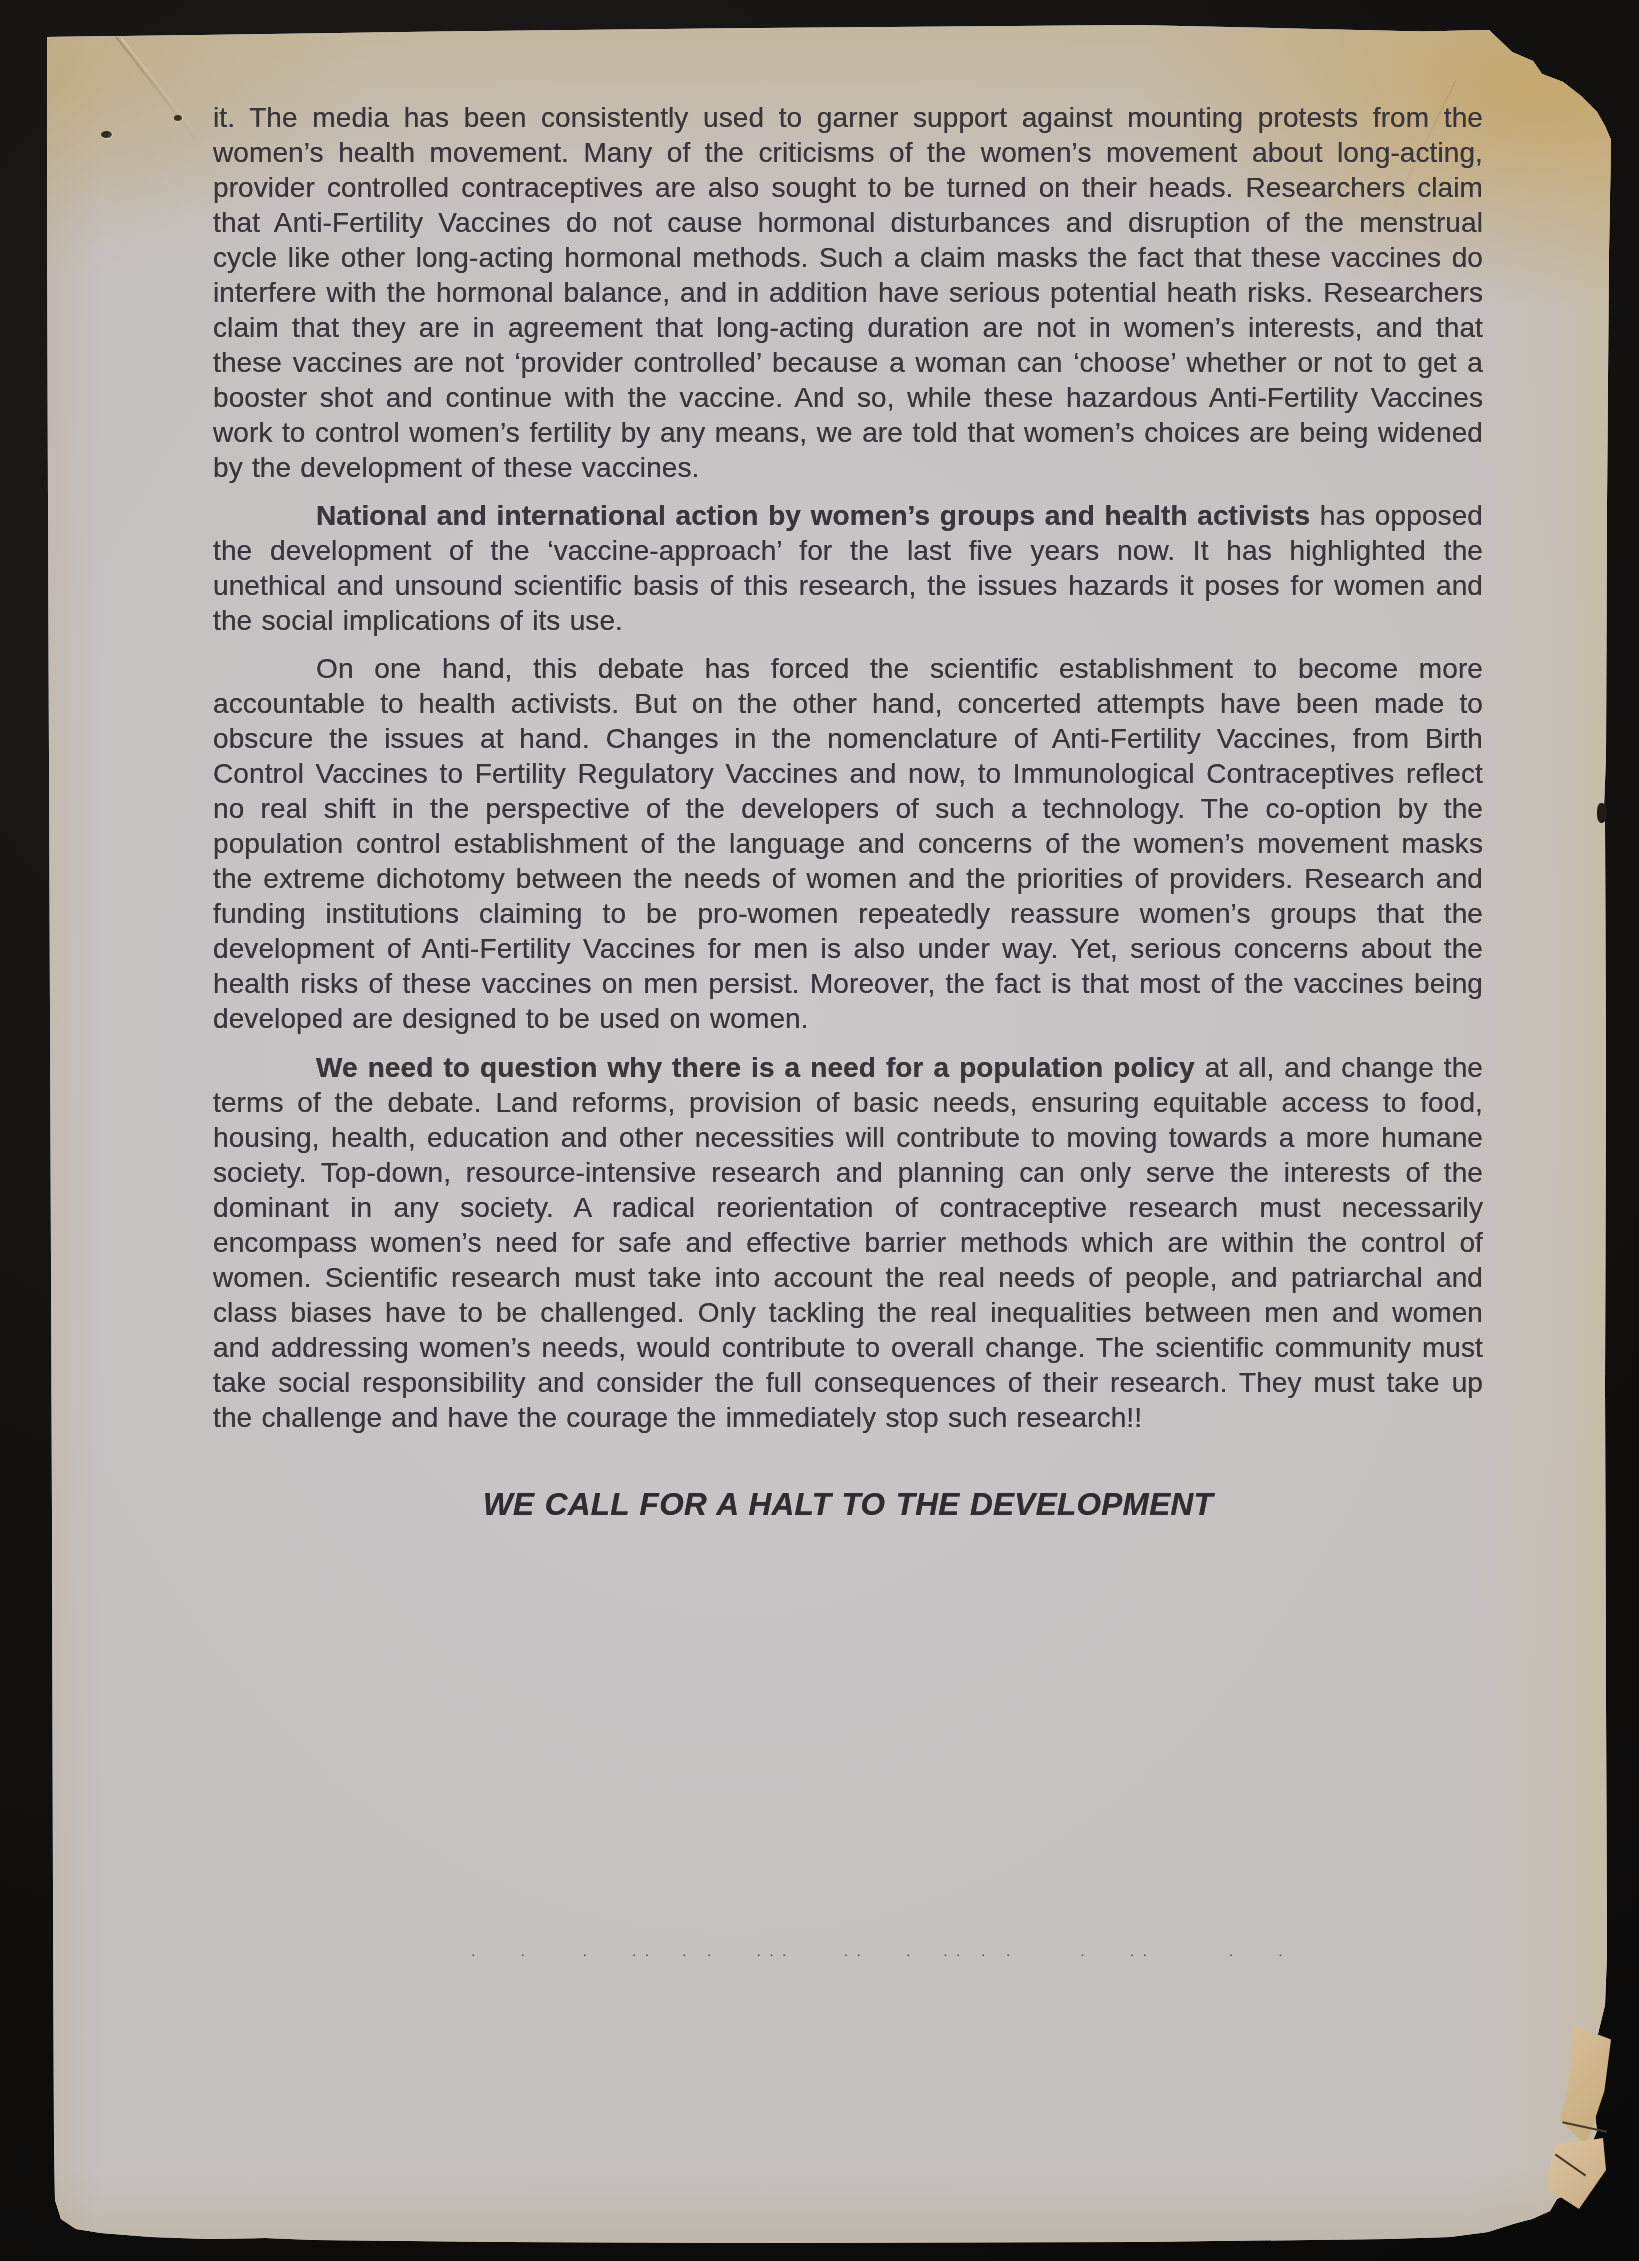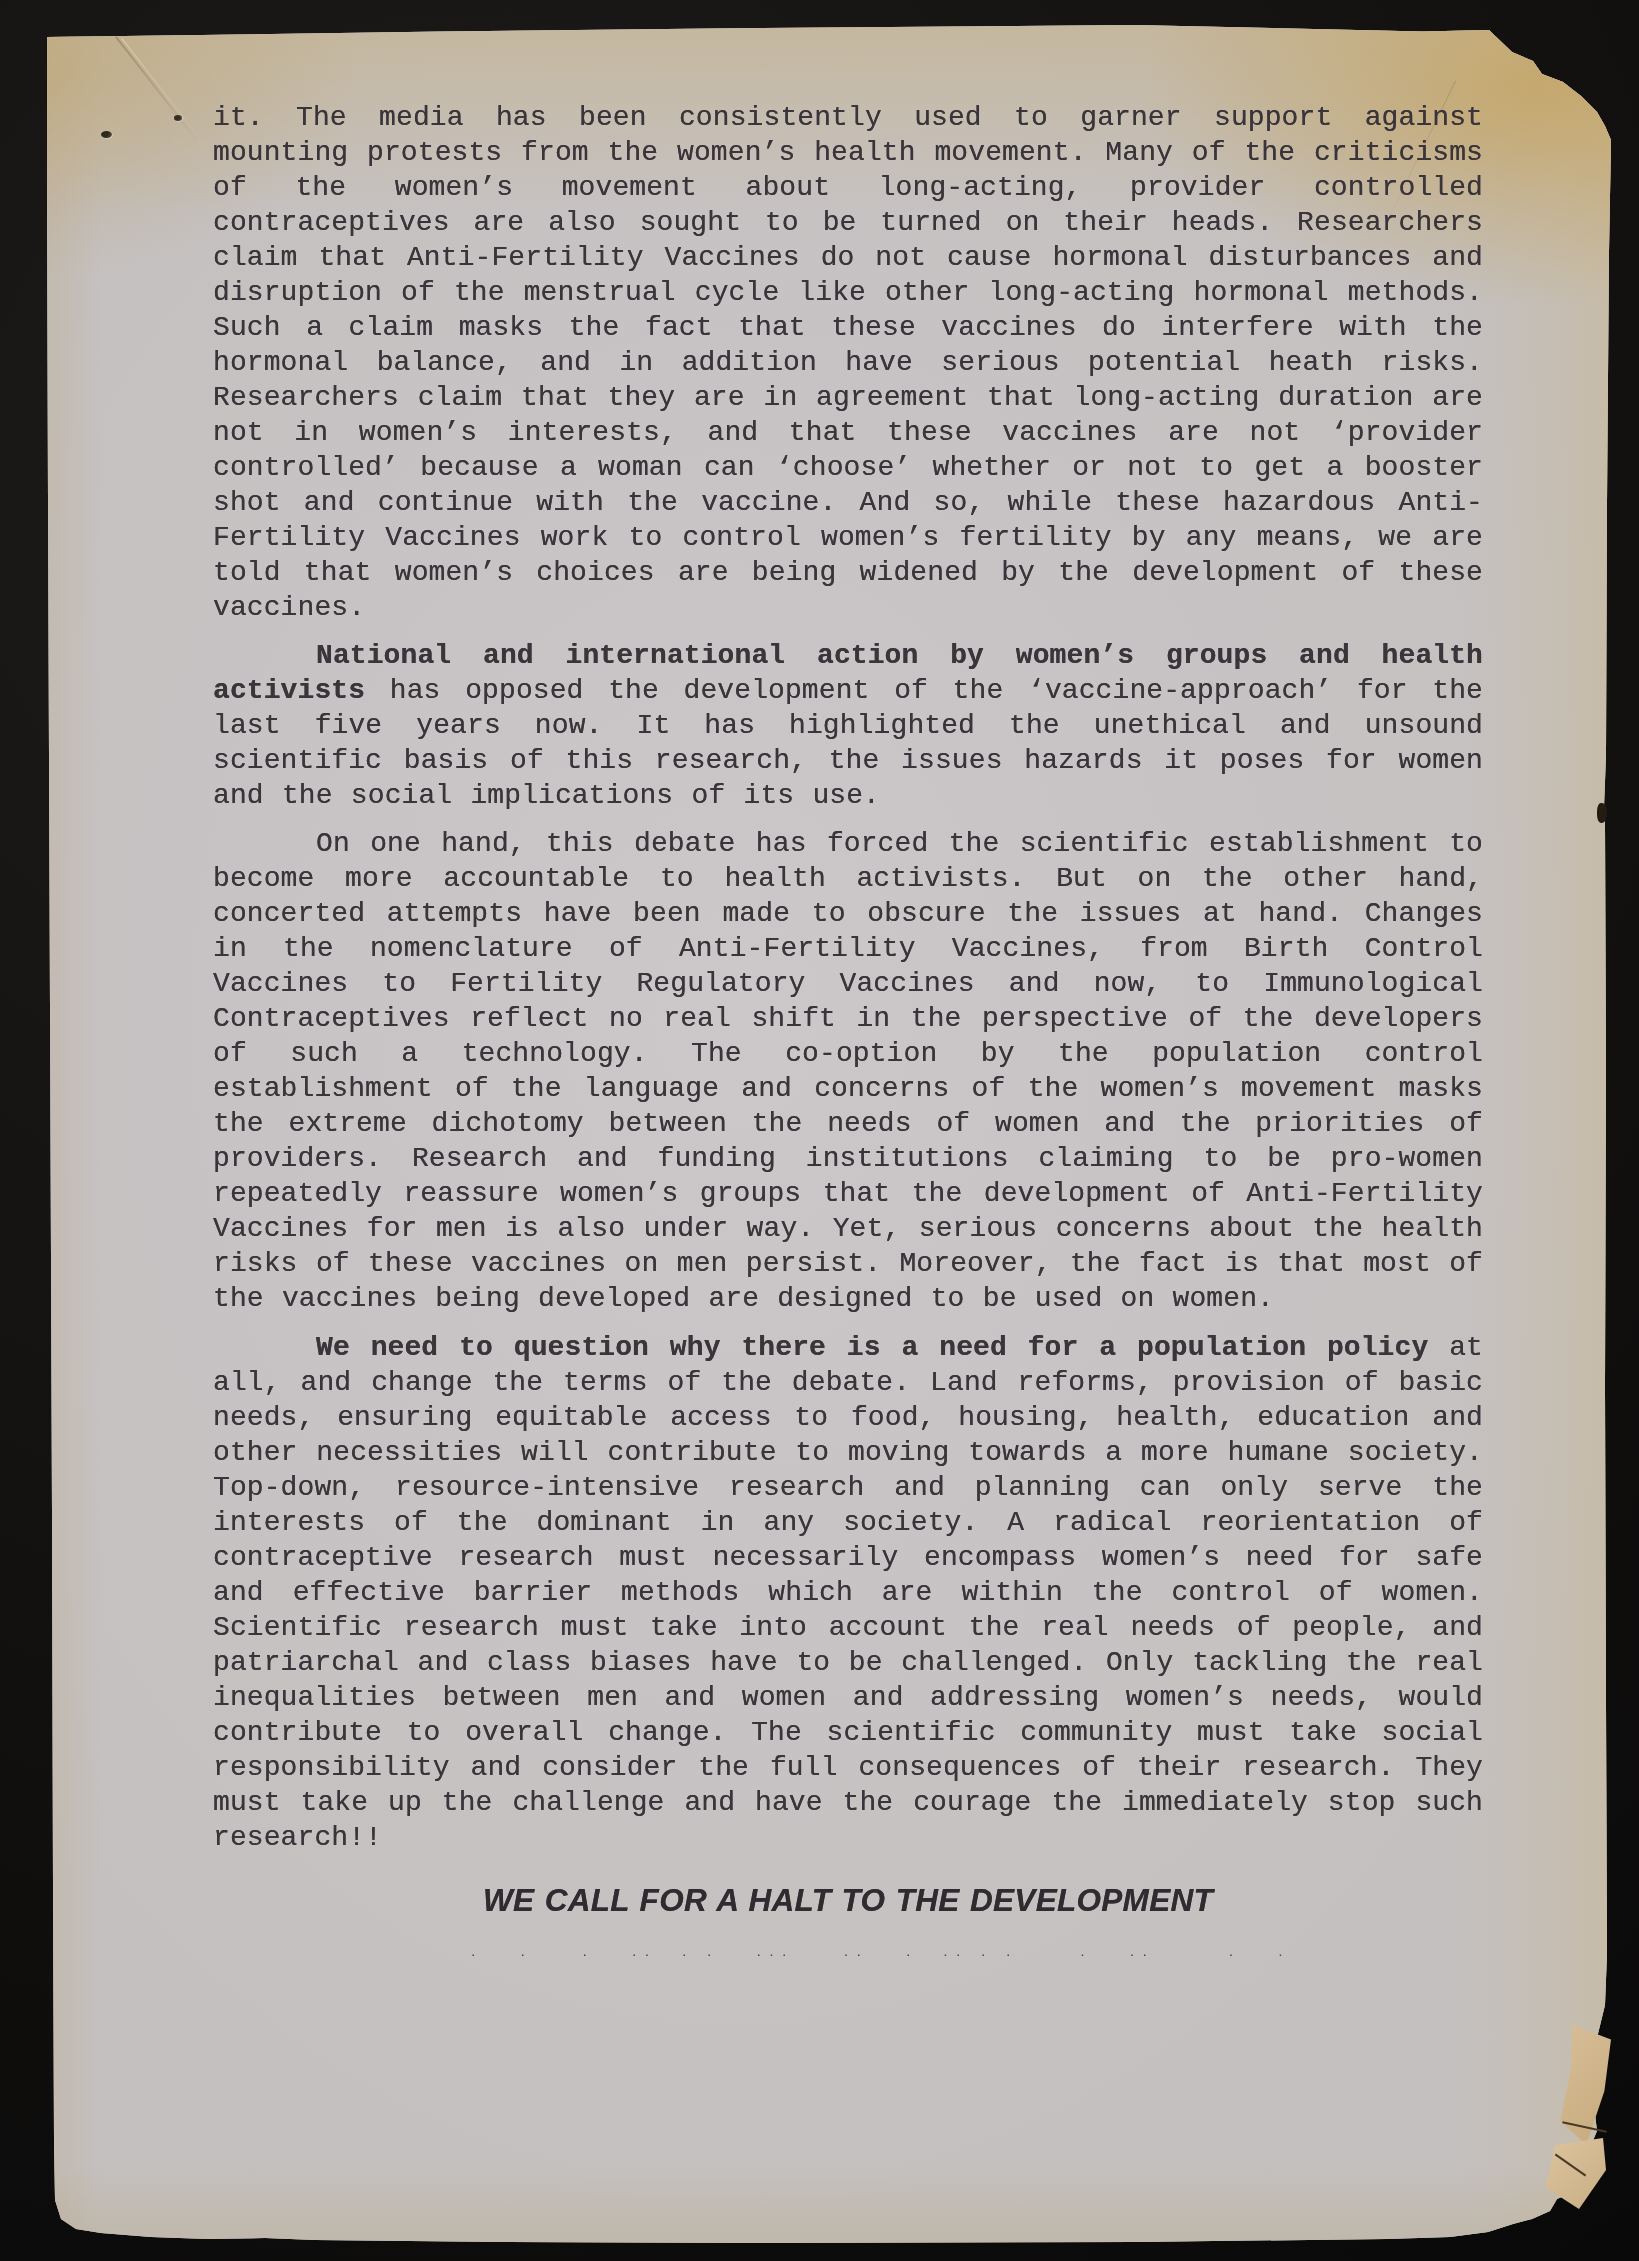--- a/index.html
+++ b/index.html
@@ -57,25 +57,25 @@
     background:radial-gradient(circle at 35% 35%, #2e2921 40%, #6b5f4c 100%);box-shadow:0.6px 0.6px 1.3px rgba(250,244,228,.7);}
   .speck-2{position:absolute;left:174px;top:115px;width:8.2px;height:5.7px;border-radius:50%;
     background:radial-gradient(circle at 40% 40%, #342e24 40%, #75674f 100%);box-shadow:0.6px 0.6px 1.3px rgba(250,244,228,.7);}
   
   .text-block{
     position:absolute;left:213px;top:100px;width:1270px;
     color:#39353a;font-size:28px;line-height:35px;
     letter-spacing:0.1px;word-spacing:1.3px;text-align:justify;
     text-shadow:0 0 0.4px rgba(57,53,58,0.85);
   }
-  .para{margin:0 0 13.2px;font-family:Liberation Mono, monospace;}
+  .para{margin:0 0 13.2px;}
   .para.indent{text-indent:103px;}
   .para strong{font-weight:bold;}
   .callout{
-    margin:24px 0 0;text-align:center;text-indent:0;
+    margin:48px 0 0;text-align:center;text-indent:0;
     font-size:31.5px;line-height:42px;font-weight:bold;font-style:italic;
     letter-spacing:0.3px;color:#2f2b30;
   }
   .fragments{
     position:absolute;top:1952px;left:472px;
     font-size:5.7px;letter-spacing:10.7px;white-space:pre;
     color:#3b3226;opacity:.9;
   }
 </style>
 </head>

